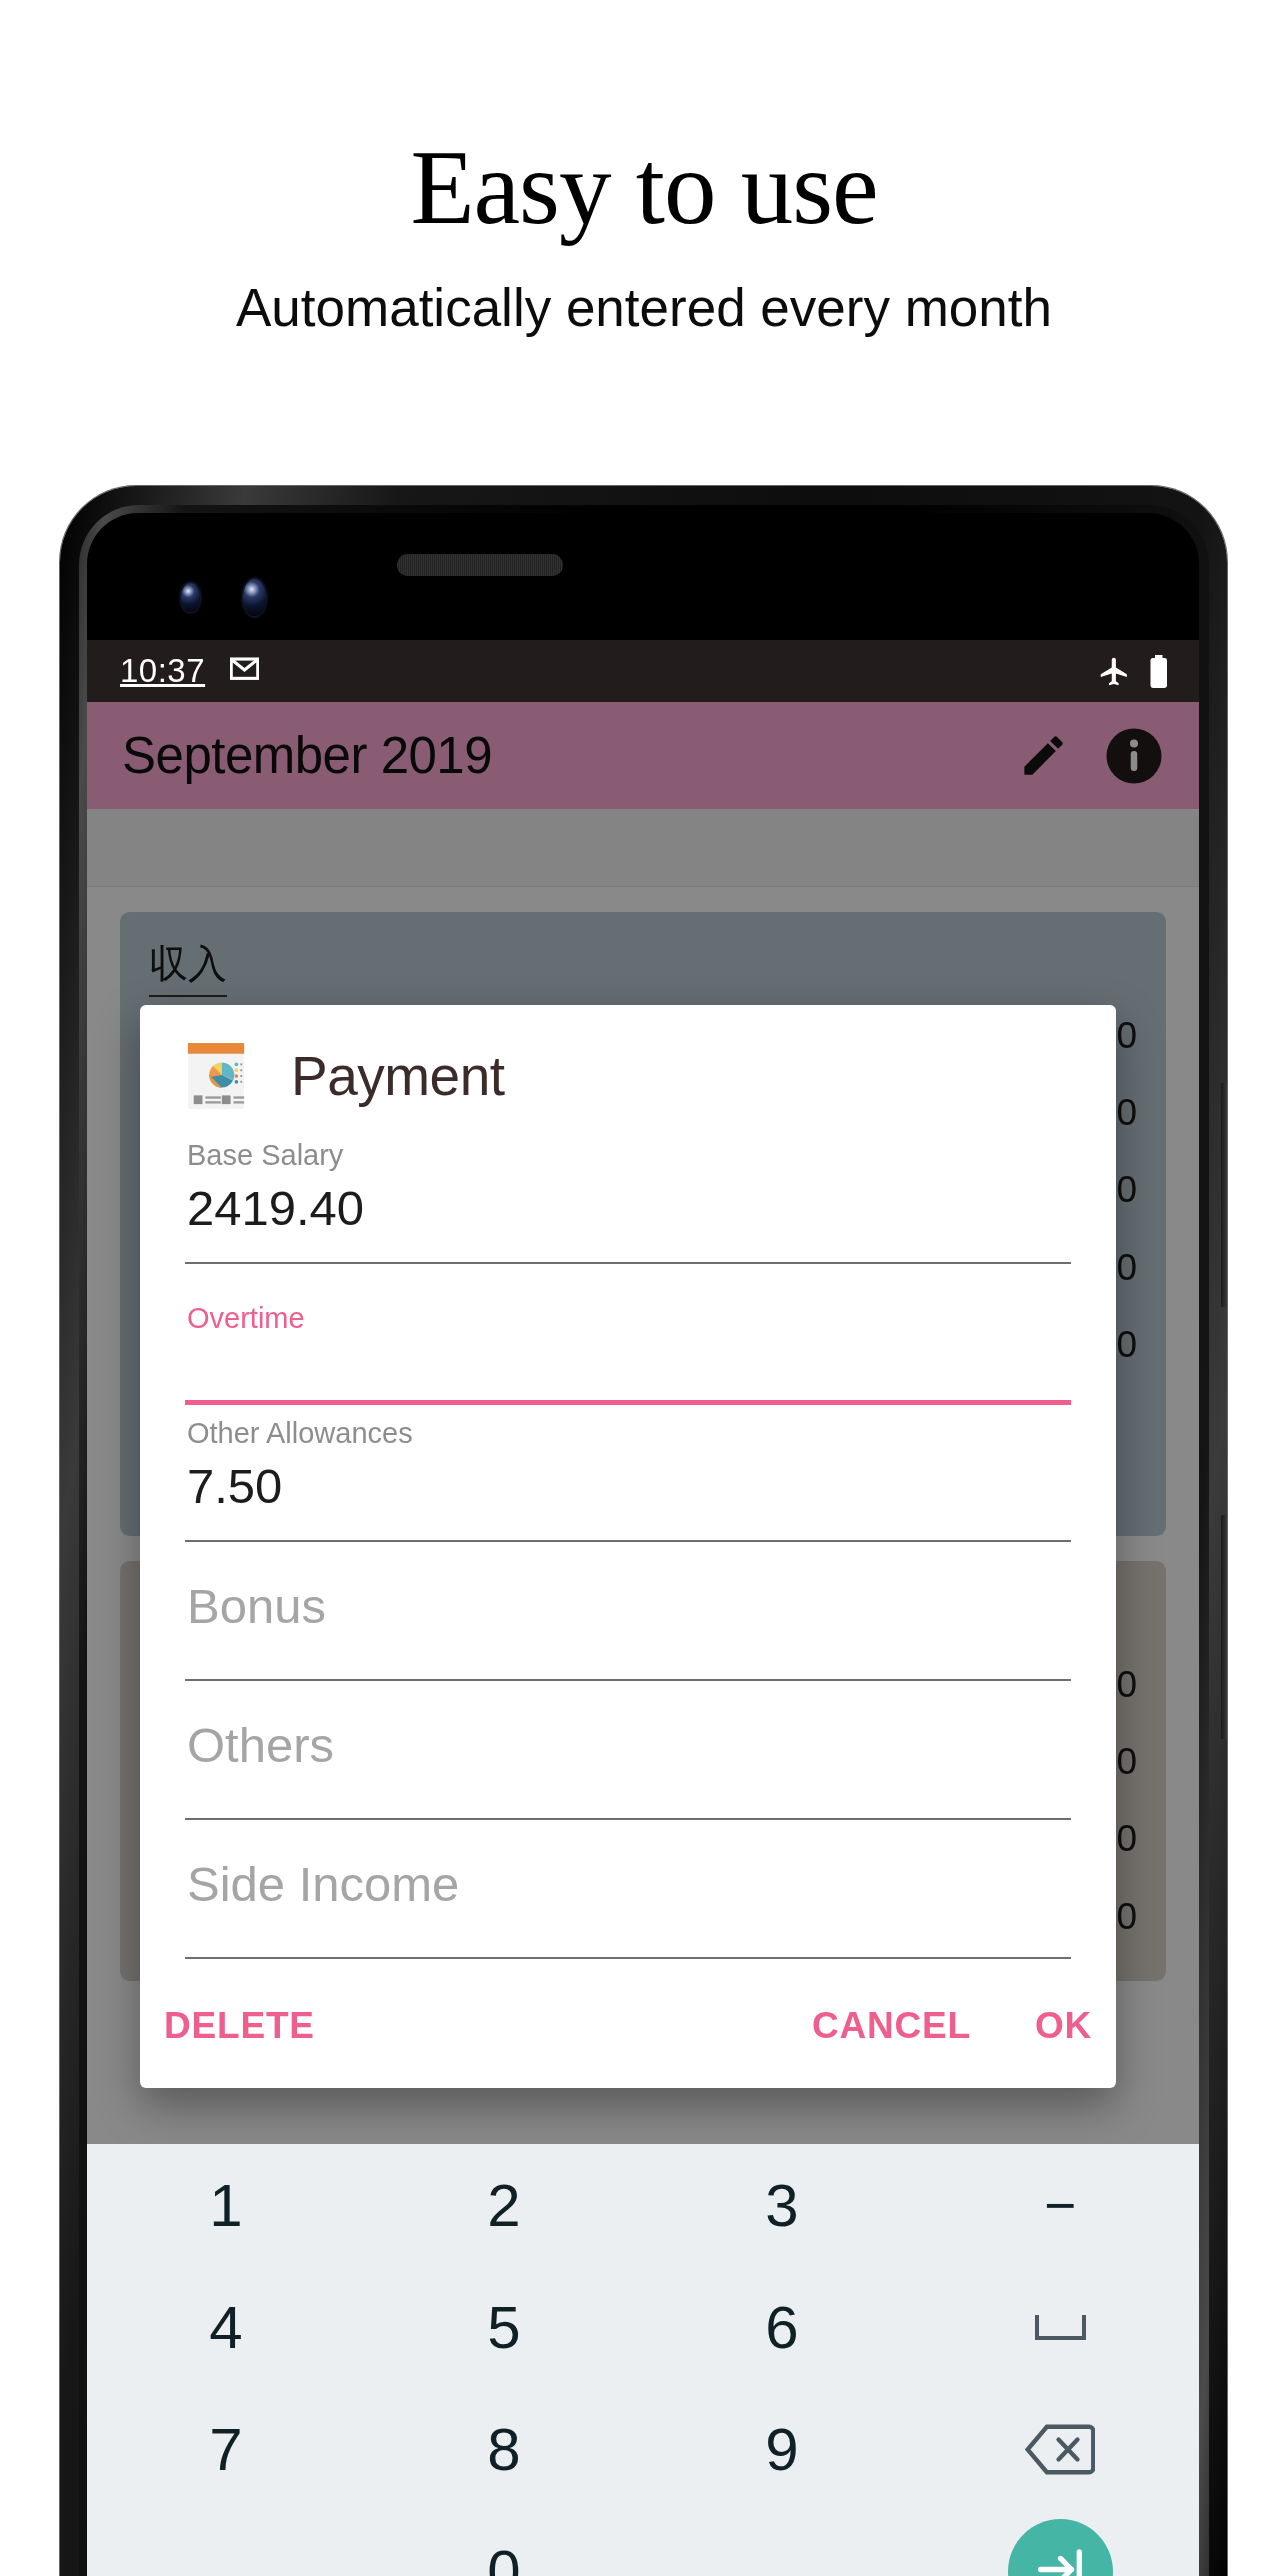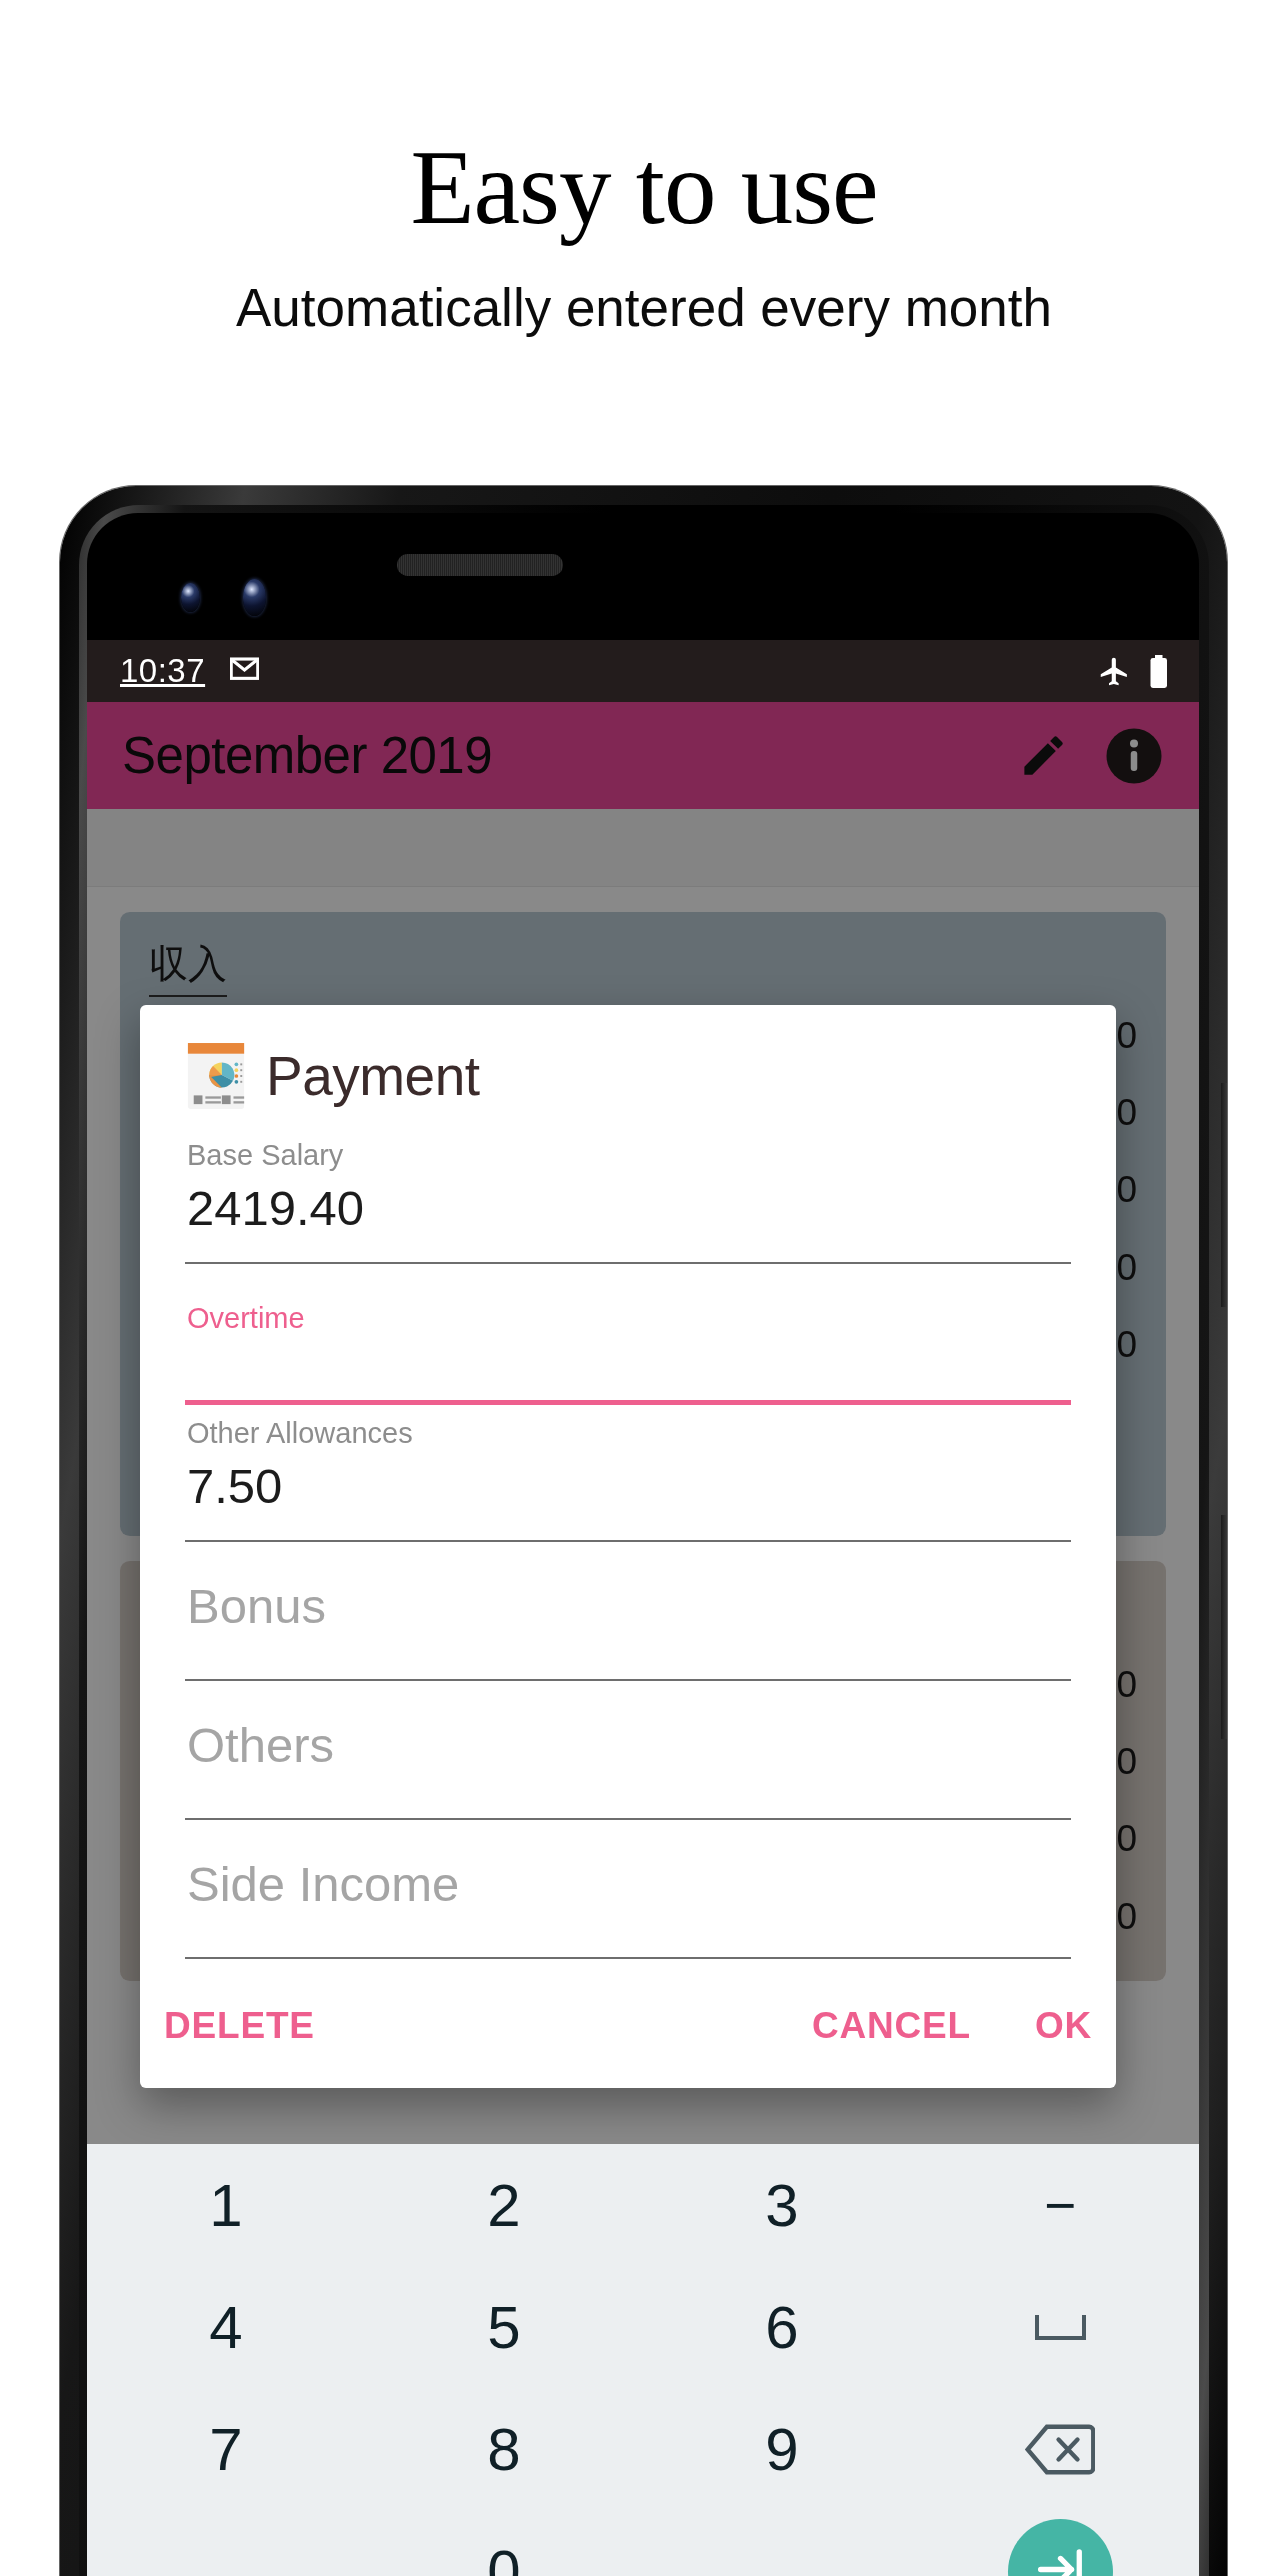--- a/index.html
+++ b/index.html
@@ -108,21 +108,21 @@
   .sb-gmail svg { display:block; }
   .sb-right { margin-left:auto; display:flex; align-items:center; gap:17.6px; margin-right:31px; }
   .sb-plane svg, .sb-batt svg { display:block; }
 
   
   .app-bg {
     position:absolute; left:0; top:62px; width:1112px; height:1930px;
     background:#fafafa; overflow:hidden;
   }
   .appbar {
-    height:107px; width:1112px; background:#ec4899;
+    height:107px; width:1112px; background:#f9a8d4;
     display:flex; align-items:center; padding:0 35px;
     position:relative;
   }
   .appbar-title {
     font-size:51px; color:#111; letter-spacing:-0.5px;
   }
   .appbar-actions { margin-left:auto; display:flex; align-items:center; gap:35px; }
   .ic-edit svg, .ic-info svg { display:block; }
 
   .summary-strip {
@@ -154,21 +154,21 @@
 
   
   .dialog {
     position:absolute; left:53px; top:365px;
     width:976px; height:1083px;
     background:#ffffff;
     border-radius:5.9px;
     box-shadow:0 17.6px 43px rgba(0,0,0,0.35);
     padding:35px 45px 0 45px;
   }
-  .dlg-head { display:flex; align-items:center; gap:17px; margin-bottom:27px; }
+  .dlg-head { display:flex; align-items:center; gap:42px; margin-bottom:27px; }
   .dlg-icon { width:64px; height:72px; position:relative; flex:0 0 auto; }
   .dlg-title {
     font-size:55px; color:#3b2b2b; letter-spacing:-0.5px;
   }
 
   .field { position:relative; height:139px; }
   .field-label {
     position:absolute; left:2px; top:0;
     font-size:29px; color:#8d8d8d;
   }

